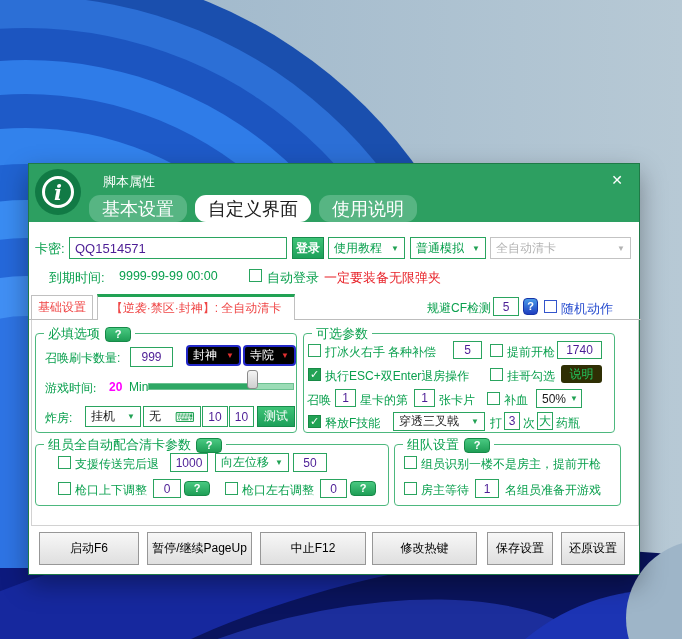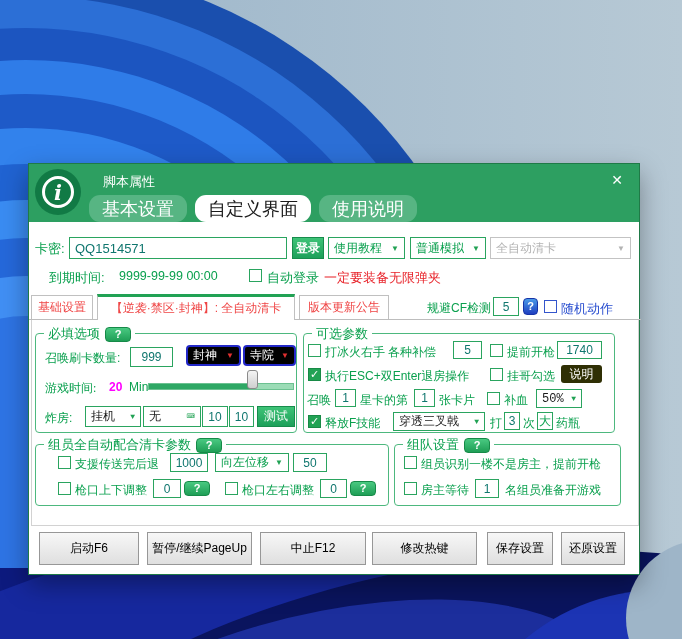--- a/index.html
+++ b/index.html
@@ -17,26 +17,26 @@
                     color:#fff; font-size:21px; line-height:1; }
   .win-title { position:absolute; left:74px; top:9px; color:#fff; font-size:13px; }
   .win-close { position:absolute; right:16px; top:8px; color:#fff; font-size:14px; font-weight:bold; cursor:pointer; }
   .main-tabs { position:absolute; left:60px; bottom:0; display:flex; gap:8px; }
   .main-tab { height:27px; padding:0 13px; display:flex; align-items:center; justify-content:center;
               background:#57b583; color:#fff; font-size:18px; cursor:pointer; white-space:nowrap;border-radius:11px; }
   .main-tab.active { background:#fff; color:#1a1a1a; }
   
   .glabel { color:#0aa04e; font-size:13px; white-space:nowrap; }
   .s12 { font-size:12px; }
-  .ginput { border:1px solid #2aa45f; background:#fff; color:#0f766e; font-size:12px; text-align:center;
+  .ginput { border:1px solid #2aa45f; background:#fff; color:#4c1d95; font-size:12px; text-align:center;
             font-family:inherit; outline:none; }
   .gdd { border:1px solid #2aa45f; background:#fff; display:flex; align-items:center;
          justify-content:space-between; padding:0 5px; font-size:12px; color:#0aa04e; cursor:pointer; white-space:nowrap; }
   .gdd .arr { color:#21a254; font-size:8px; margin-left:4px; }
-  .gdd.dark-text { color:#1a1a1a;font-family:Liberation Mono, monospace; }
+  .gdd.dark-text { color:#1a1a1a; }
   .gdd.disabled { border-color:#c3c3c3; color:#b3b3b3; }
   .gdd.disabled .arr { color:#b3b3b3; }
   .black-dd { background:#000; color:#fff; border:2px solid #2328c8; border-radius:4px; display:flex;
               align-items:center; justify-content:space-between; padding:0 5px; font-size:12px; cursor:pointer; white-space:nowrap;}
   .black-dd .arr { color:#e03030; font-size:8px; }
   .cb { width:13px; height:13px; border:1px solid #2aa45f; background:#fff; display:inline-block;
         position:relative; cursor:pointer; flex:none; }
   .cb.blue { border-color:#3355cc; }
   .cb.checked { background:#21a254; border-color:#188a46; }
   .cb.checked::after { content:"✓"; position:absolute; left:1px; top:-1px; color:#fff; font-size:11px;
@@ -66,21 +66,21 @@
   .slider-thumb { position:absolute; top:-6px; width:11px; height:19px; border:1px solid #8a8a8a; border-radius:3px;
                   background:linear-gradient(#f4f4f4,#cfcfcf); cursor:pointer; }
   
   .footer-btn { position:absolute; top:368px; height:33px; background:linear-gradient(#f7f7f7,#dfdfdf);
                 border:1px solid #979797; color:#000; font-size:12px; display:flex; align-items:center;
                 justify-content:center; cursor:pointer; white-space:nowrap; }
   .magenta { color:#ff00ff; font-weight:bold; }
   .red { color:#e8232a; }
   .bluetext { color:#2b50d0; }
   .kbd-icon { color:#21a254; font-size:14px; line-height:1; }
-  .mini-btn { background:#2f2f04; color:#ffffff; border-radius:3px; font-size:12px; display:flex;
+  .mini-btn { background:#2f2f04; color:#22c55e; border-radius:3px; font-size:12px; display:flex;
               align-items:center; justify-content:center; cursor:pointer; }
 </style>
 </head>
 <body>
 
 <div class="desktop">
   <svg width="682" height="639" viewBox="0 0 682 639">
     <defs>
       <linearGradient id="bg" x1="0" y1="0" x2="1" y2="0">
         <stop offset="0" stop-color="#9ab4c9"></stop>
@@ -147,21 +147,20 @@
 
   <span class="glabel abs" style="left:20px; top:105px;">到期时间:</span>
   <span class="glabel abs" style="left:90px; top:105px; font-size:12.5px;">9999-99-99 00:00</span>
   <span class="cb abs" style="left:220px; top:105px;"></span>
   <span class="glabel abs" style="left:238px; top:105px;">自动登录</span>
   <span class="red abs" style="left:295px; top:105px; font-size:13px; white-space:nowrap;">一定要装备无限弹夹</span>
 
   <div class="subtab-strip">
     <div class="subtab" style="left:2px; width:62px;">基础设置</div>
     <div class="subtab active" style="left:68px; width:198px;">【逆袭·禁区·封神】: 全自动清卡</div>
-    <div class="subtab" style="left:270px; width:90px;">版本更新公告</div>
   </div>
   <span class="glabel abs s12" style="left:398px; top:136px;">规避CF检测</span>
   <input class="ginput abs" style="left: 464px; top: 133px; width: 26px; height: 19px;" value="5">
   <span class="help-btn blue abs" style="left:494px; top:134px;">?</span>
   <span class="cb blue abs" style="left:515px; top:136px;"></span>
   <span class="bluetext abs" style="left:532px; top:136px; font-size:13px;">随机动作</span>
 
   <div class="tabpage"></div>
 
   <div class="panel" style="left:6px; top:169px; width:262px; height:100px;">

